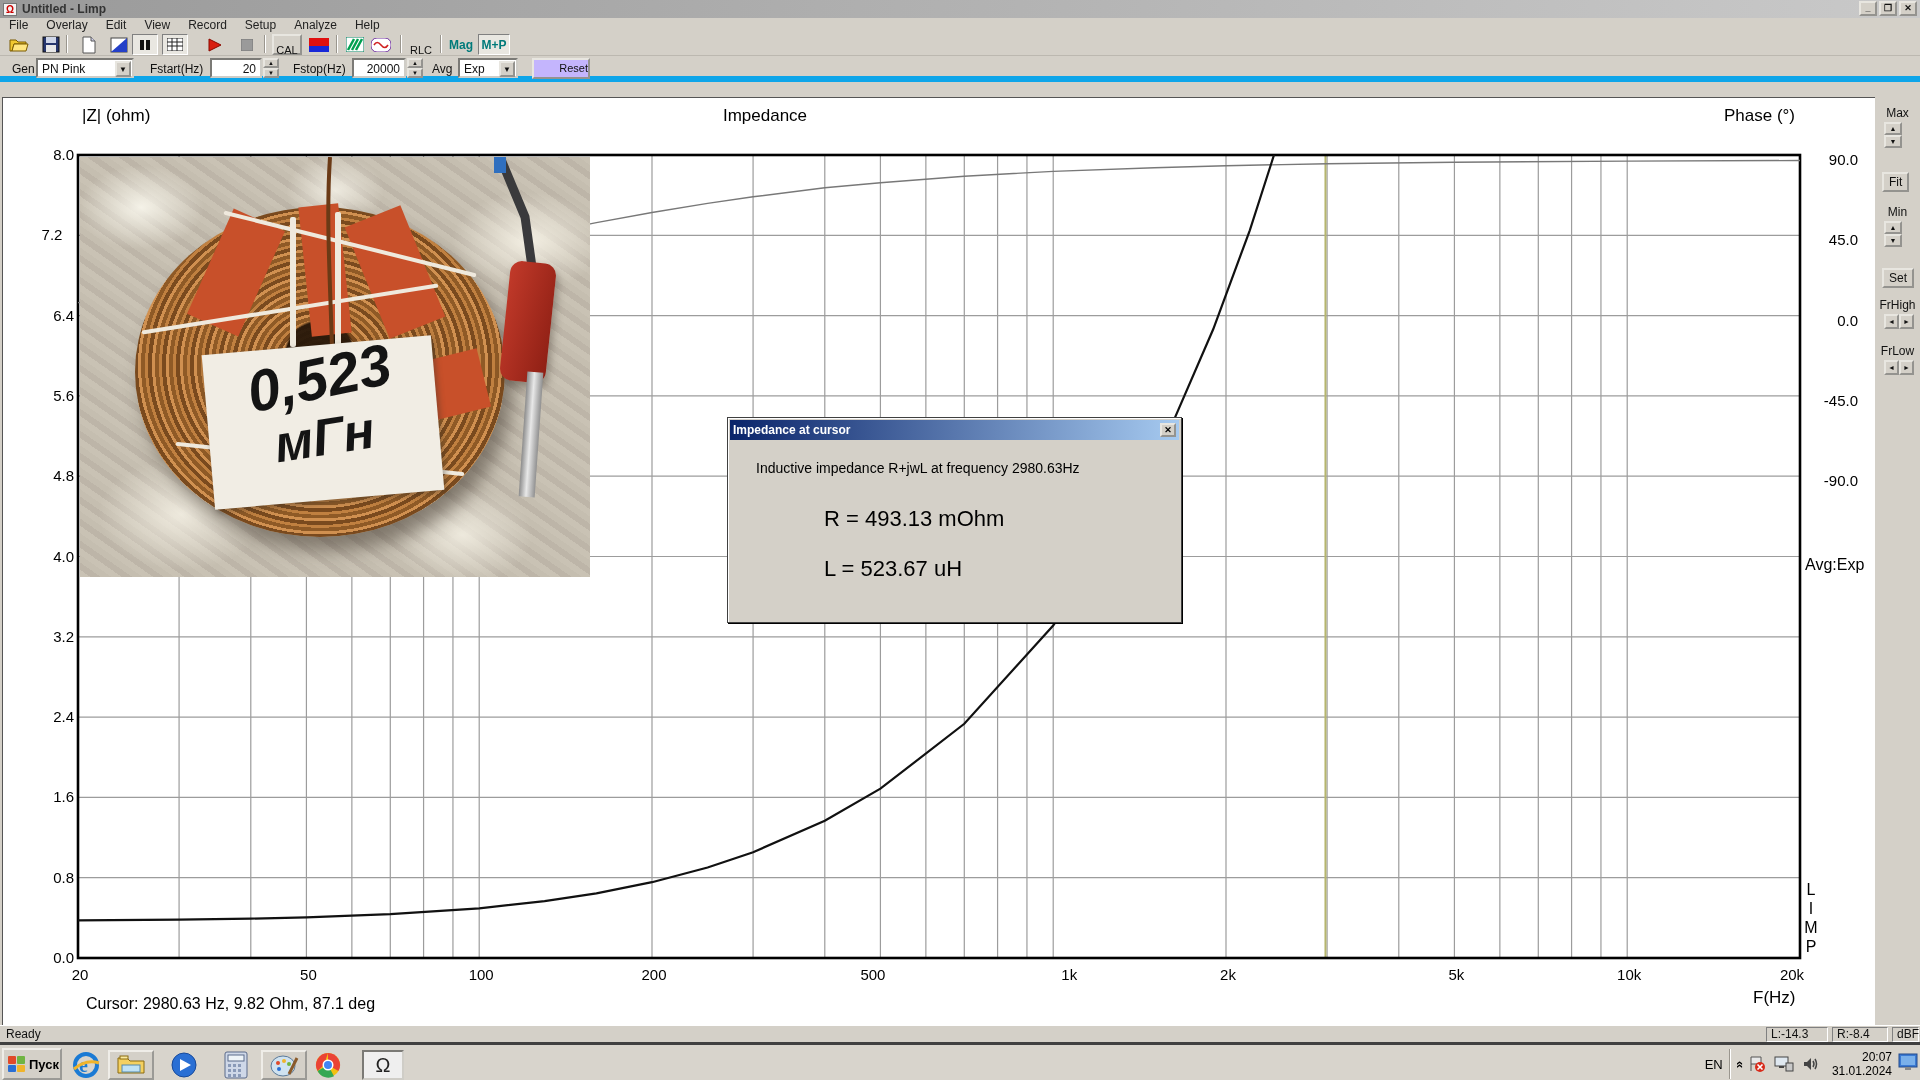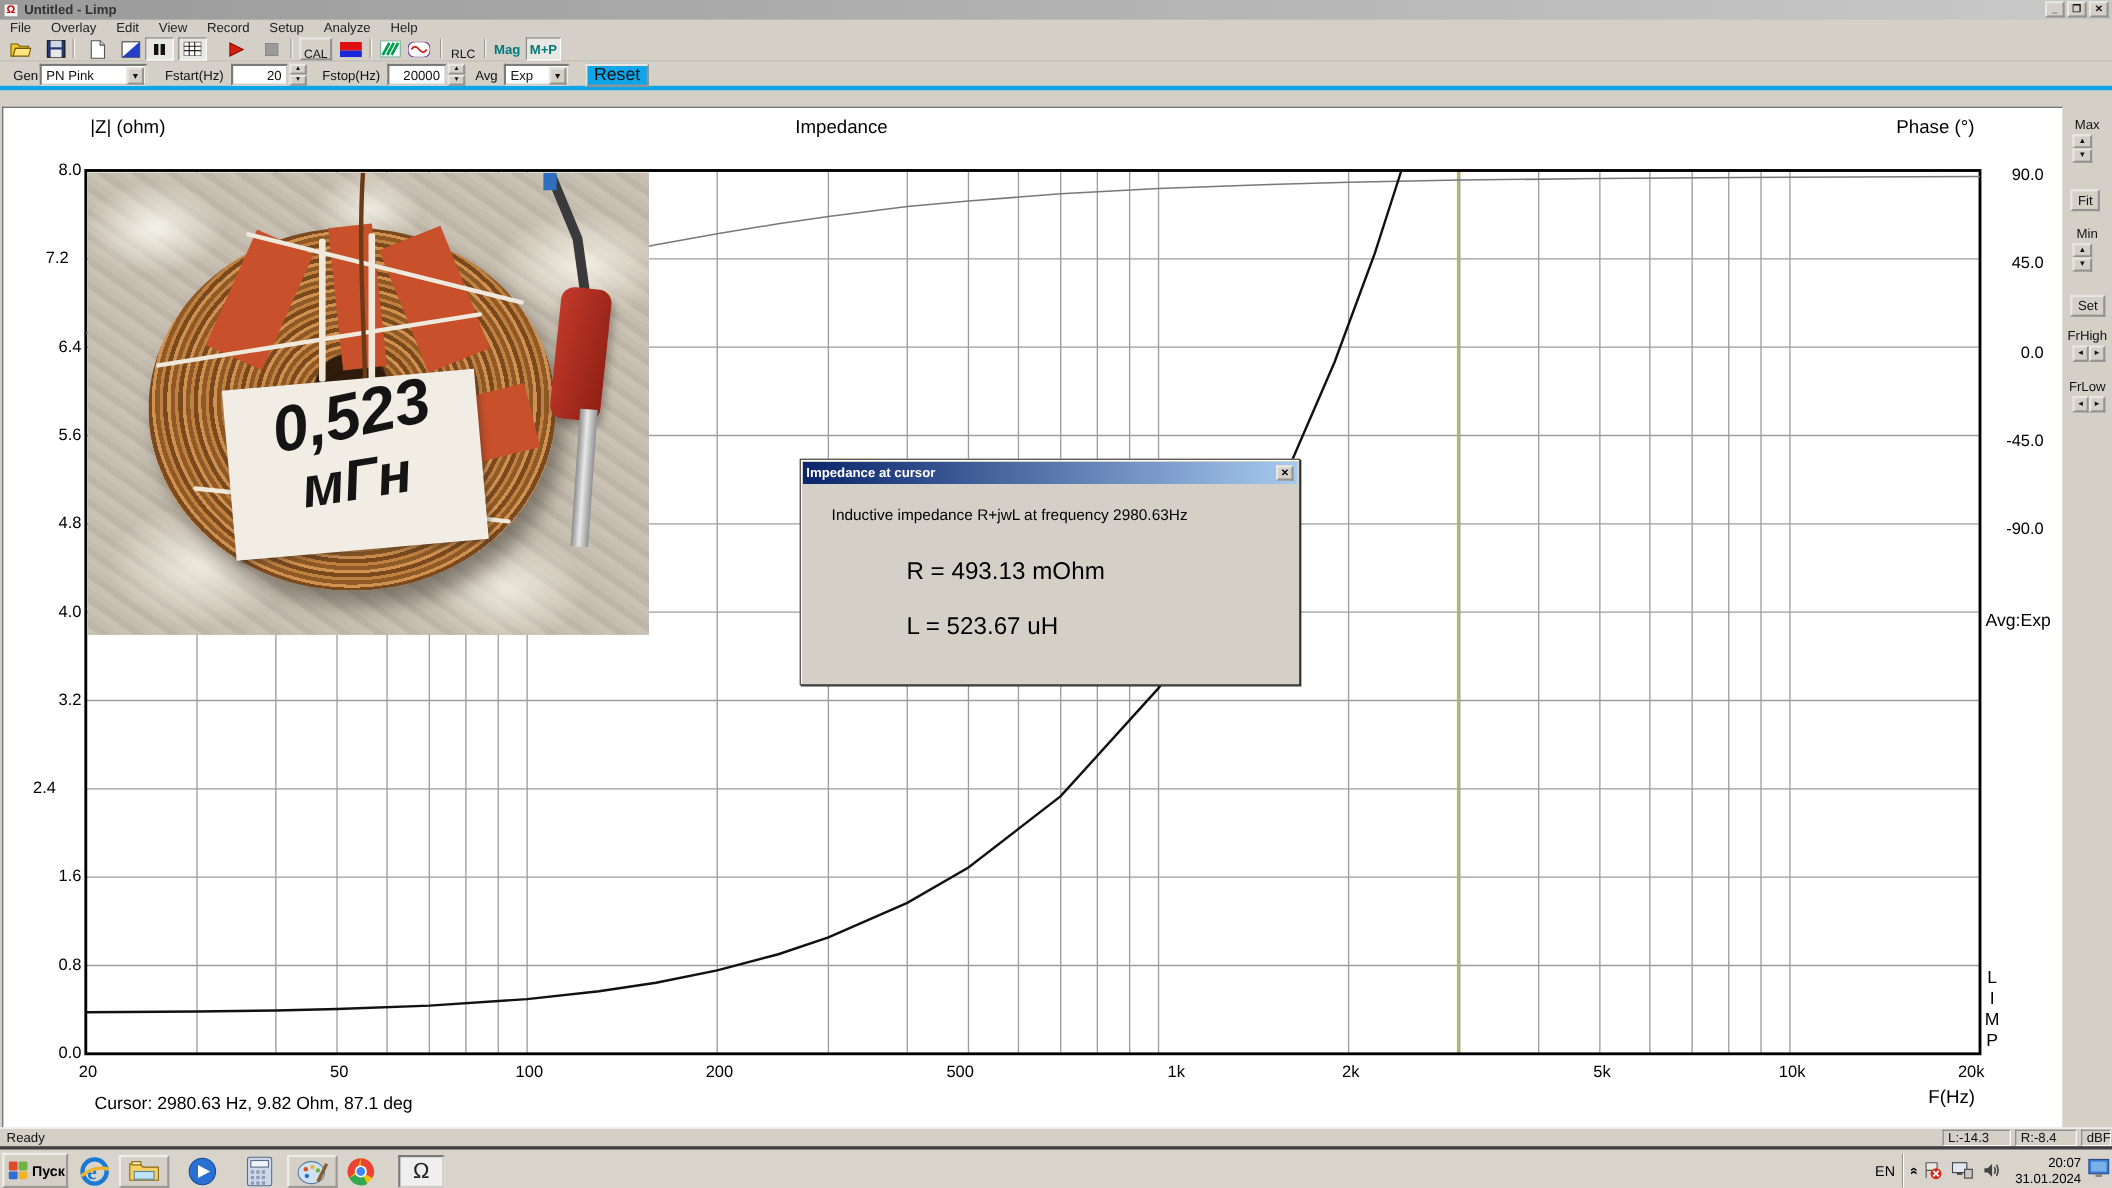--- a/index.html
+++ b/index.html
@@ -16,39 +16,39 @@
   .wctl { width:18px; height:15px; background:#d4d0c8; border:2px outset #e8e6e0;
     margin-left:2px; font-size:9px; font-weight:bold; text-align:center; line-height:11px; color:#111; }
   #win-controls { position:absolute; right:3px; top:1px; display:flex; }
   #menubar { left:0; top:18px; width:1920px; height:14px; display:flex; gap:0;
     align-items:center; background:#d4d0c8; }
   .menu-item { font-size:12px; color:#222; padding:0 9px; height:14px; line-height:14px; }
   
   #toolbar1 { left:0; top:32px; width:1920px; height:24px; background:#d4d0c8;
     border-bottom:1px solid #bcb8b0; }
   #toolbar2 { left:0; top:56px; width:1920px; height:26px; background:#d4d0c8;
-    border-bottom:4px solid #0ea5e9; }
+    border-bottom:6px solid #0ea5e9; }
   .tbtn { position:absolute; top:2px; width:26px; height:21px; display:flex;
     align-items:center; justify-content:center; }
   .tb-pressed { border:1px solid; border-color:#808080 #fff #fff #808080; background:#e9e7e1; }
   .tb-raised  { border:2px outset #e8e6e0; background:#d4d0c8; }
   .tbsep { position:absolute; top:3px; width:2px; height:18px;
     border-left:1px solid #9a968e; border-right:1px solid #fff; }
   .tbtext { font-size:11px; color:#111; letter-spacing:0;margin-top:11px; }
   .tbteal { color:#007a7a; font-weight:bold; font-size:12px; }
   .lbl { position:absolute; font-size:12px; color:#111; top:6px; }
   .field { position:absolute; top:2px; height:20px; background:#fff;
     border:2px inset #cfcdc7; font-size:12px; color:#111; padding:2px 4px; text-align:right; }
   .combo-arrow { position:absolute; right:1px; top:1px; width:16px; height:16px;
     background:#d4d0c8; border:2px outset #e8e6e0; font-size:8px; text-align:center; line-height:13px; color:#111;}
   .spin { position:absolute; top:2px; width:16px; height:20px; }
   .spin div { height:10px; background:#d4d0c8; border:2px outset #e8e6e0;
     font-size:6px; line-height:7px; text-align:center; color:#111; }
-  .pushbtn { position:absolute; background:#0ea5e9; border:2px outset #e8e6e0;
-    font-size:16px; color:#111; text-align:center; }
+  .pushbtn { position:absolute; background:#c4b5fd; border:2px outset #e8e6e0;
+    font-size:11px; color:#111; text-align:right; }
   
   #client { left:2px; top:97px; width:1873px; height:928px; background:#fff;
     border-top:1px solid #555; border-left:1px solid #555; }
   #sidepanel { left:1875px; top:97px; width:45px; height:928px; background:#d4d0c8; }
   .chart-label { position:absolute; font-size:17px; color:#000; }
   .ticklabel { position:absolute; font-size:15px; color:#000; }
   #chart-svg { left:0; top:0; width:1920px; height:1080px; pointer-events:none; }
   .side-lbl { position:absolute; font-size:12px; color:#111; width:45px; text-align:center; left:1875px;}
   .side-spin { position:absolute; left:1884px; width:18px; }
   .side-spin div { height:13px; background:#d4d0c8; border:2px outset #e8e6e0;
@@ -294,21 +294,21 @@
 <div class="chart-label" style="left:600px;top:106px;width:330px;text-align:center">Impedance</div>
 <div class="chart-label" style="left:1655px;top:106px;width:140px;text-align:right">Phase (°)</div>
 <div id="left-ticks">
     <div class="ticklabel" style="left: 30px; top: 146px; width: 44px; text-align: right;">8.0</div>
     <div class="ticklabel" style="left: 30px; top: 226.3px; width: 44px; text-align: center;">7.2</div>
     <div class="ticklabel" style="left: 30px; top: 306.6px; width: 44px; text-align: right;">6.4</div>
     <div class="ticklabel" style="left: 30px; top: 386.9px; width: 44px; text-align: right;">5.6</div>
     <div class="ticklabel" style="left: 30px; top: 467.2px; width: 44px; text-align: right;">4.8</div>
     <div class="ticklabel" style="left: 30px; top: 547.5px; width: 44px; text-align: right;">4.0</div>
     <div class="ticklabel" style="left: 30px; top: 627.8px; width: 44px; text-align: right;">3.2</div>
-    <div class="ticklabel" style="left: 30px; top: 708.1px; width: 44px; text-align: left;">2.4</div>
+    <div class="ticklabel" style="left: 30px; top: 708.1px; width: 44px; text-align: right;">2.4</div>
     <div class="ticklabel" style="left: 30px; top: 788.4px; width: 44px; text-align: right;">1.6</div>
     <div class="ticklabel" style="left: 30px; top: 868.7px; width: 44px; text-align: right;">0.8</div>
     <div class="ticklabel" style="left: 30px; top: 949px; width: 44px; text-align: right;">0.0</div>
   </div>
 <div id="right-ticks">
     <div class="ticklabel" style="left: 1808px; top: 151px; width: 50px; text-align: right;">90.0</div>
     <div class="ticklabel" style="left: 1808px; top: 231.3px; width: 50px; text-align: right;">45.0</div>
     <div class="ticklabel" style="left: 1808px; top: 311.6px; width: 50px; text-align: right;">0.0</div>
     <div class="ticklabel" style="left: 1808px; top: 391.9px; width: 50px; text-align: right;">-45.0</div>
     <div class="ticklabel" style="left: 1808px; top: 472.2px; width: 50px; text-align: right;">-90.0</div>

